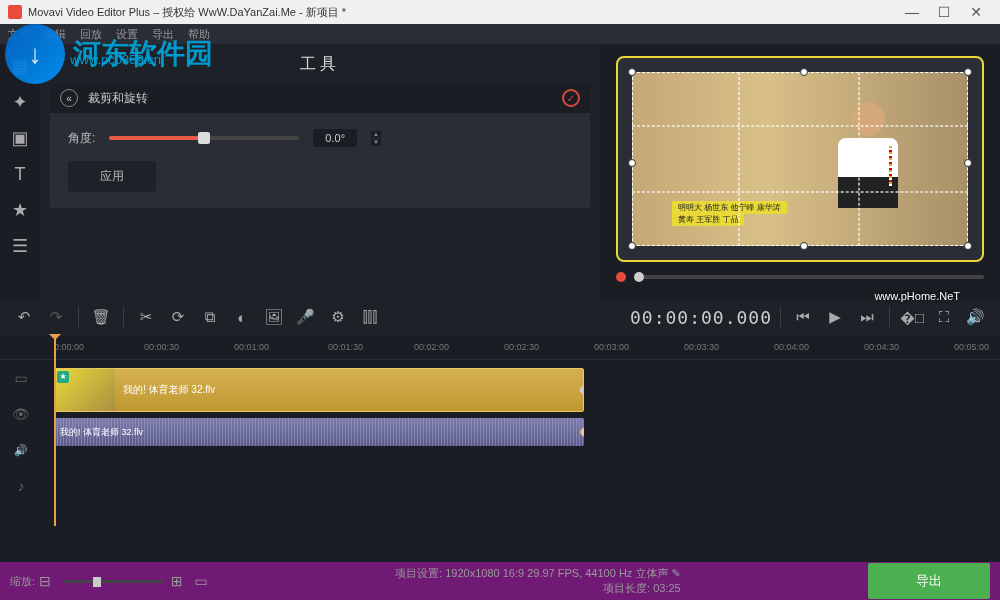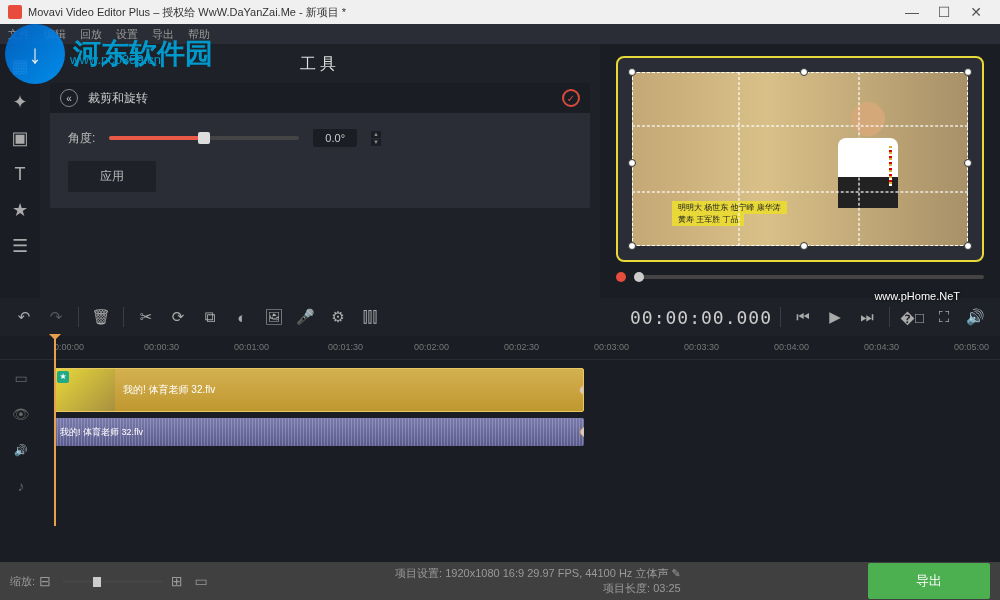--- a/index.html
+++ b/index.html
@@ -77,21 +77,21 @@
 .track-ico { height: 36px; display: flex; align-items: center; justify-content: center; color: #666; font-size: 14px; }
 .clip-video { position: absolute; left: 54px; top: 8px; width: 530px; height: 44px; background: linear-gradient(180deg, #d4b050, #c09830); border: 1px solid #e8c860; border-radius: 2px; display: flex; align-items: center; overflow: hidden; }
 .clip-thumb { width: 60px; height: 100%; background: linear-gradient(135deg, #e8d939, #a89040); position: relative; }
 .clip-thumb::after { content: '★'; position: absolute; top: 2px; left: 2px; width: 12px; height: 12px; background: #2a8; color: #fff; font-size: 8px; text-align: center; line-height: 12px; border-radius: 2px; }
 .clip-label { font-size: 10px; color: #fff; padding-left: 8px; }
 .clip-audio { position: absolute; left: 54px; top: 58px; width: 530px; height: 28px; background: linear-gradient(180deg, #7a7aa8, #5a5a88); border-radius: 2px; overflow: hidden; display: flex; align-items: center; }
 .audio-wave { position: absolute; inset: 0; background: repeating-linear-gradient(90deg, rgba(200,200,255,0.3) 0, rgba(200,200,255,0.3) 1px, transparent 1px, transparent 3px); }
 .audio-label { font-size: 9px; color: #fff; padding-left: 6px; position: relative; z-index: 1; }
 .clip-end { position: absolute; right: -6px; top: 50%; transform: translateY(-50%); width: 10px; height: 10px; background: #ccc; border: 1px solid #e8a04c; border-radius: 50%; }
 
-.statusbar { position: absolute; bottom: 0; left: 0; right: 0; height: 38px; background: #404040; display: flex; align-items: center; padding: 0 10px; font-size: 11px; color: #999; }
+.statusbar { position: absolute; bottom: 0; left: 0; right: 0; height: 38px; background: #701a75; display: flex; align-items: center; padding: 0 10px; font-size: 11px; color: #999; }
 .zoom-slider { width: 100px; height: 3px; background: #444; margin: 0 8px; position: relative; }
 .zoom-thumb { position: absolute; left: 30%; width: 8px; height: 10px; background: #ccc; top: -3px; }
 .status-center { margin-left: auto; margin-right: auto; text-align: right; line-height: 1.4; }
 .export-btn { background: #4caf50; color: #fff; padding: 9px 48px; font-size: 13px; cursor: pointer; border-radius: 2px; }
 </style>
 </head>
 <body>
 
 <div class="titlebar">
   <div class="titlebar-icon"></div>

